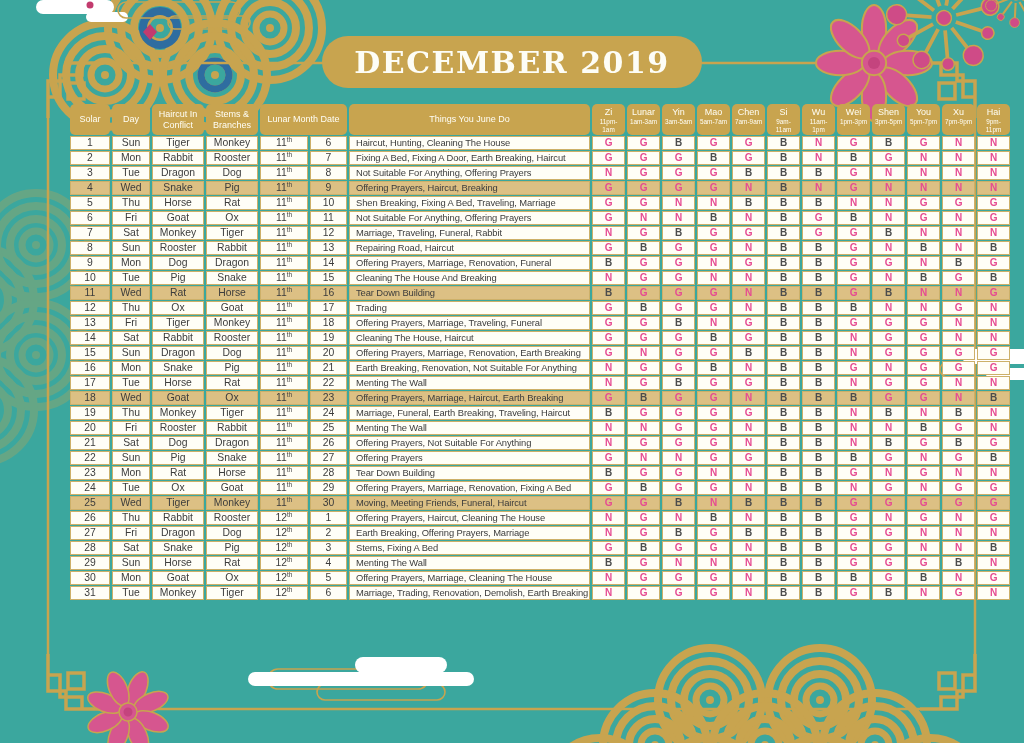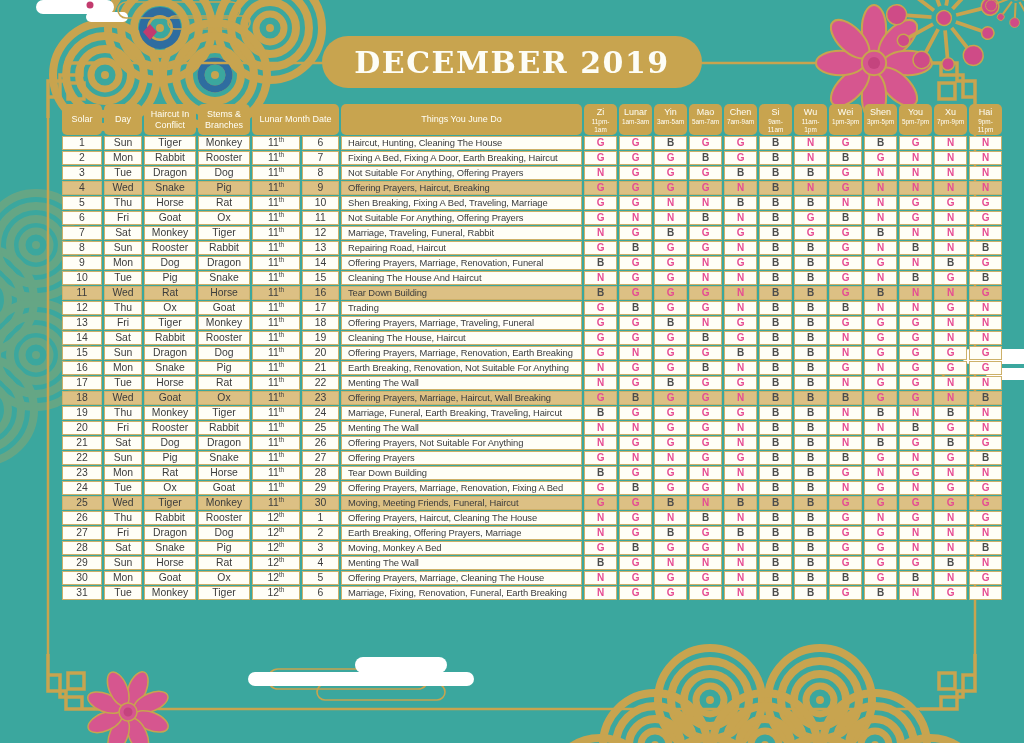--- a/index.html
+++ b/index.html
@@ -6,21 +6,21 @@
     --teal:#3ba79e; --gold:#c8a44f; --goldline:#c3a053; --rowbg:#fffef7;
     --hl:#dcc084; --pink:#e64b92; --dark:#4c4c4c; --ink:#3c3c3c;
   }
   *{box-sizing:border-box;margin:0;padding:0}
   html,body{width:1024px;height:743px;overflow:hidden}
   body{position:relative;background:var(--teal);font-family:"Liberation Sans",sans-serif}
   svg.decor{position:absolute;left:0;top:0;z-index:1;pointer-events:none}
   .banner{position:absolute;left:322px;top:36px;width:380px;height:52px;background:var(--gold);
     border-radius:26px;z-index:4;display:flex;align-items:center;justify-content:center}
   .banner h1{font-family:"DejaVu Serif",serif;font-size:30px;font-weight:bold;color:#fdfdf6;letter-spacing:1.5px}
-  .table-wrap{position:absolute;left:60px;top:103px;width:904px;z-index:3}
+  .table-wrap{position:absolute;left:68px;top:103px;width:904px;z-index:3}
   table{width:100%;table-layout:fixed;border-collapse:separate;border-spacing:2px 1px}
   thead th{background:var(--gold);color:#fffef5;font-weight:normal;border-radius:5px;height:31px;
     font-size:9px;line-height:1.15;vertical-align:middle;padding:1px 2px}
   thead th.hh{padding-top:3px;vertical-align:top}
   .hn{font-size:9px}
   .ht{font-size:6.4px;margin-top:1px}
   tbody td{background:var(--rowbg);border:1px solid #cdb069;height:13.7px;text-align:center;
     font-size:10.4px;line-height:12px;color:var(--ink);padding:0;overflow:hidden;white-space:nowrap}
   tbody tr.hl td{background:var(--hl)}
   td.things{text-align:left;padding-left:6px;font-size:9.4px;letter-spacing:-0.1px}
@@ -433,21 +433,21 @@
           <td class="letter" style="color: rgb(76, 76, 76);">B</td>
           <td class="letter" style="color: rgb(230, 75, 146);">G</td>
         </tr>
         <tr>
           <td>10</td>
           <td>Tue</td>
           <td>Pig</td>
           <td>Snake</td>
           <td>11<sup>th</sup></td>
           <td>15</td>
-          <td class="things">Cleaning The House And Haircut</td>
+          <td class="things">Cleaning The House And Breaking</td>
           <td class="letter" style="color: rgb(230, 75, 146);">N</td>
           <td class="letter" style="color: rgb(230, 75, 146);">G</td>
           <td class="letter" style="color: rgb(230, 75, 146);">G</td>
           <td class="letter" style="color: rgb(230, 75, 146);">N</td>
           <td class="letter" style="color: rgb(230, 75, 146);">N</td>
           <td class="letter" style="color: rgb(76, 76, 76);">B</td>
           <td class="letter" style="color: rgb(76, 76, 76);">B</td>
           <td class="letter" style="color: rgb(230, 75, 146);">G</td>
           <td class="letter" style="color: rgb(230, 75, 146);">N</td>
           <td class="letter" style="color: rgb(76, 76, 76);">B</td>
@@ -601,21 +601,21 @@
           <td class="letter" style="color: rgb(230, 75, 146);">N</td>
           <td class="letter" style="color: rgb(230, 75, 146);">N</td>
         </tr>
         <tr class="hl">
           <td>18</td>
           <td>Wed</td>
           <td>Goat</td>
           <td>Ox</td>
           <td>11<sup>th</sup></td>
           <td>23</td>
-          <td class="things">Offering Prayers, Marriage, Haircut, Wall Breaking</td>
+          <td class="things">Offering Prayers, Marriage, Haircut, Earth Breaking</td>
           <td class="letter" style="color: rgb(230, 75, 146);">G</td>
           <td class="letter" style="color: rgb(76, 76, 76);">B</td>
           <td class="letter" style="color: rgb(230, 75, 146);">G</td>
           <td class="letter" style="color: rgb(230, 75, 146);">G</td>
           <td class="letter" style="color: rgb(230, 75, 146);">N</td>
           <td class="letter" style="color: rgb(76, 76, 76);">B</td>
           <td class="letter" style="color: rgb(76, 76, 76);">B</td>
           <td class="letter" style="color: rgb(76, 76, 76);">B</td>
           <td class="letter" style="color: rgb(230, 75, 146);">G</td>
           <td class="letter" style="color: rgb(230, 75, 146);">G</td>
@@ -811,21 +811,21 @@
           <td class="letter" style="color: rgb(230, 75, 146);">N</td>
           <td class="letter" style="color: rgb(230, 75, 146);">N</td>
         </tr>
         <tr>
           <td>28</td>
           <td>Sat</td>
           <td>Snake</td>
           <td>Pig</td>
           <td>12<sup>th</sup></td>
           <td>3</td>
-          <td class="things">Moving, Monkey A Bed</td>
+          <td class="things">Stems, Fixing A Bed</td>
           <td class="letter" style="color: rgb(230, 75, 146);">G</td>
           <td class="letter" style="color: rgb(76, 76, 76);">B</td>
           <td class="letter" style="color: rgb(230, 75, 146);">G</td>
           <td class="letter" style="color: rgb(230, 75, 146);">G</td>
           <td class="letter" style="color: rgb(230, 75, 146);">N</td>
           <td class="letter" style="color: rgb(76, 76, 76);">B</td>
           <td class="letter" style="color: rgb(76, 76, 76);">B</td>
           <td class="letter" style="color: rgb(230, 75, 146);">G</td>
           <td class="letter" style="color: rgb(230, 75, 146);">G</td>
           <td class="letter" style="color: rgb(230, 75, 146);">N</td>
@@ -874,21 +874,21 @@
           <td class="letter" style="color: rgb(230, 75, 146);">N</td>
           <td class="letter" style="color: rgb(230, 75, 146);">G</td>
         </tr>
         <tr>
           <td>31</td>
           <td>Tue</td>
           <td>Monkey</td>
           <td>Tiger</td>
           <td>12<sup>th</sup></td>
           <td>6</td>
-          <td class="things">Marriage, Fixing, Renovation, Funeral, Earth Breaking</td>
+          <td class="things">Marriage, Trading, Renovation, Demolish, Earth Breaking</td>
           <td class="letter" style="color: rgb(230, 75, 146);">N</td>
           <td class="letter" style="color: rgb(230, 75, 146);">G</td>
           <td class="letter" style="color: rgb(230, 75, 146);">G</td>
           <td class="letter" style="color: rgb(230, 75, 146);">G</td>
           <td class="letter" style="color: rgb(230, 75, 146);">N</td>
           <td class="letter" style="color: rgb(76, 76, 76);">B</td>
           <td class="letter" style="color: rgb(76, 76, 76);">B</td>
           <td class="letter" style="color: rgb(230, 75, 146);">G</td>
           <td class="letter" style="color: rgb(76, 76, 76);">B</td>
           <td class="letter" style="color: rgb(230, 75, 146);">N</td>

